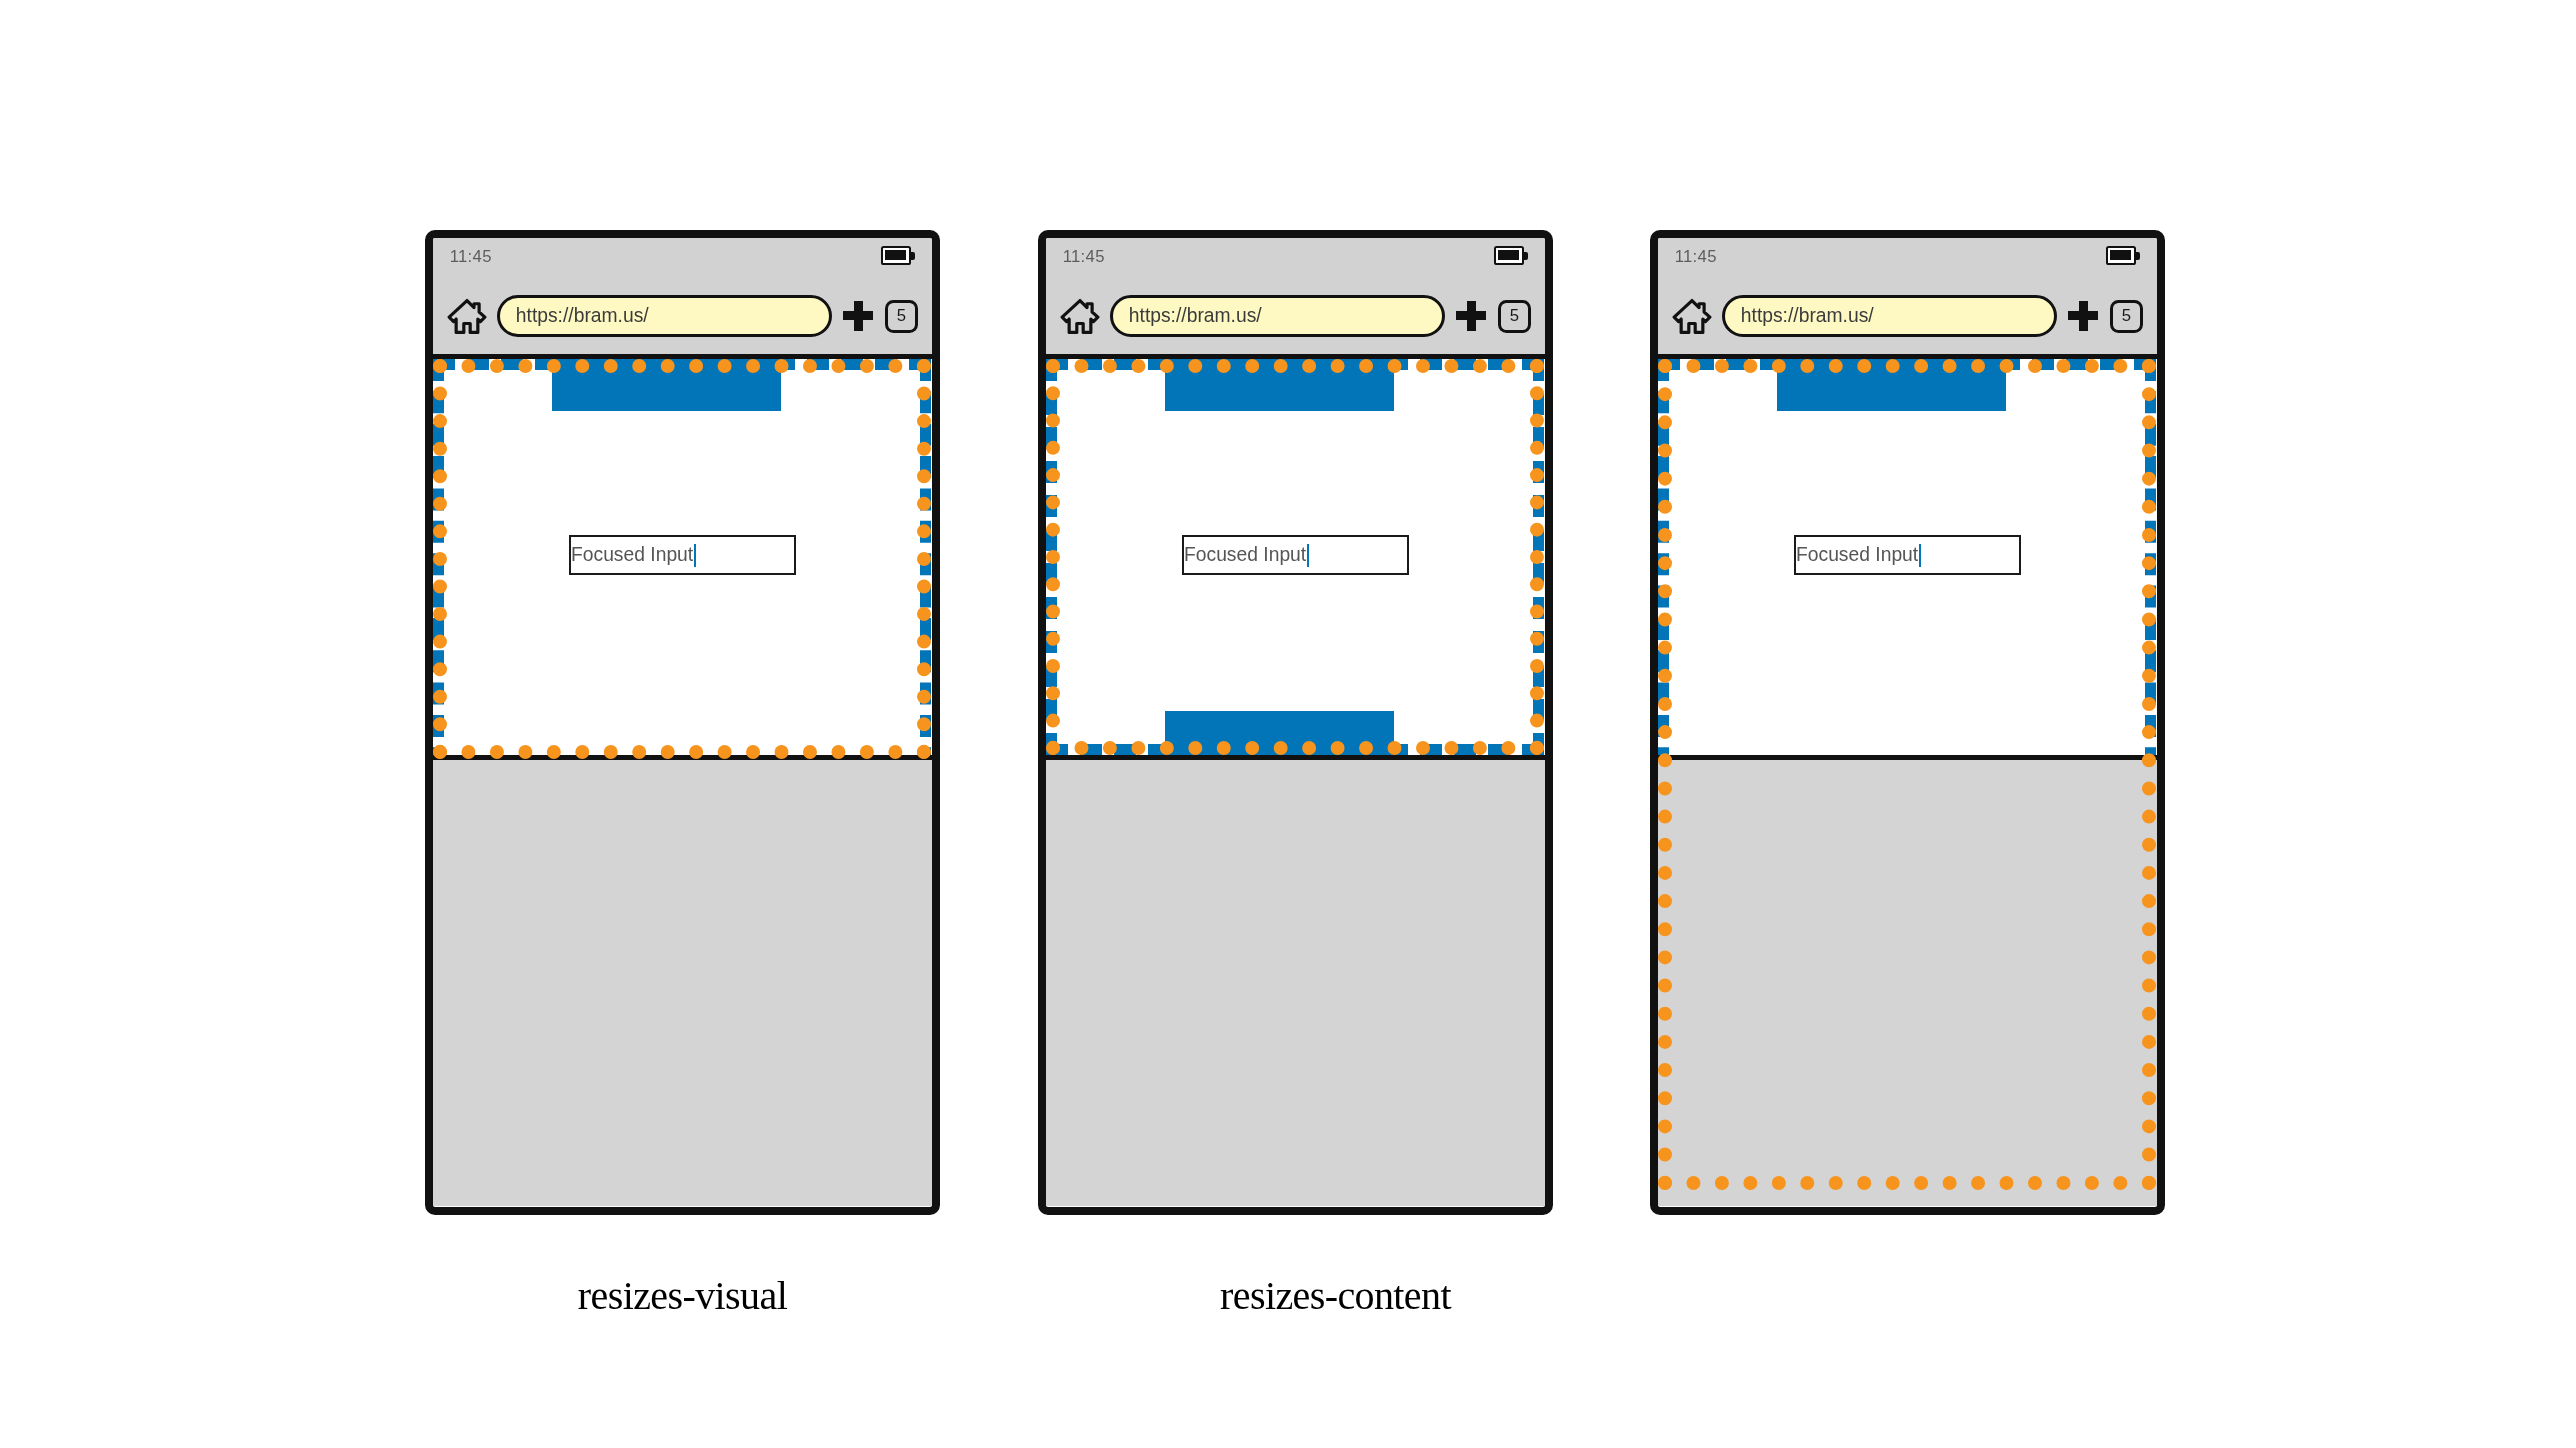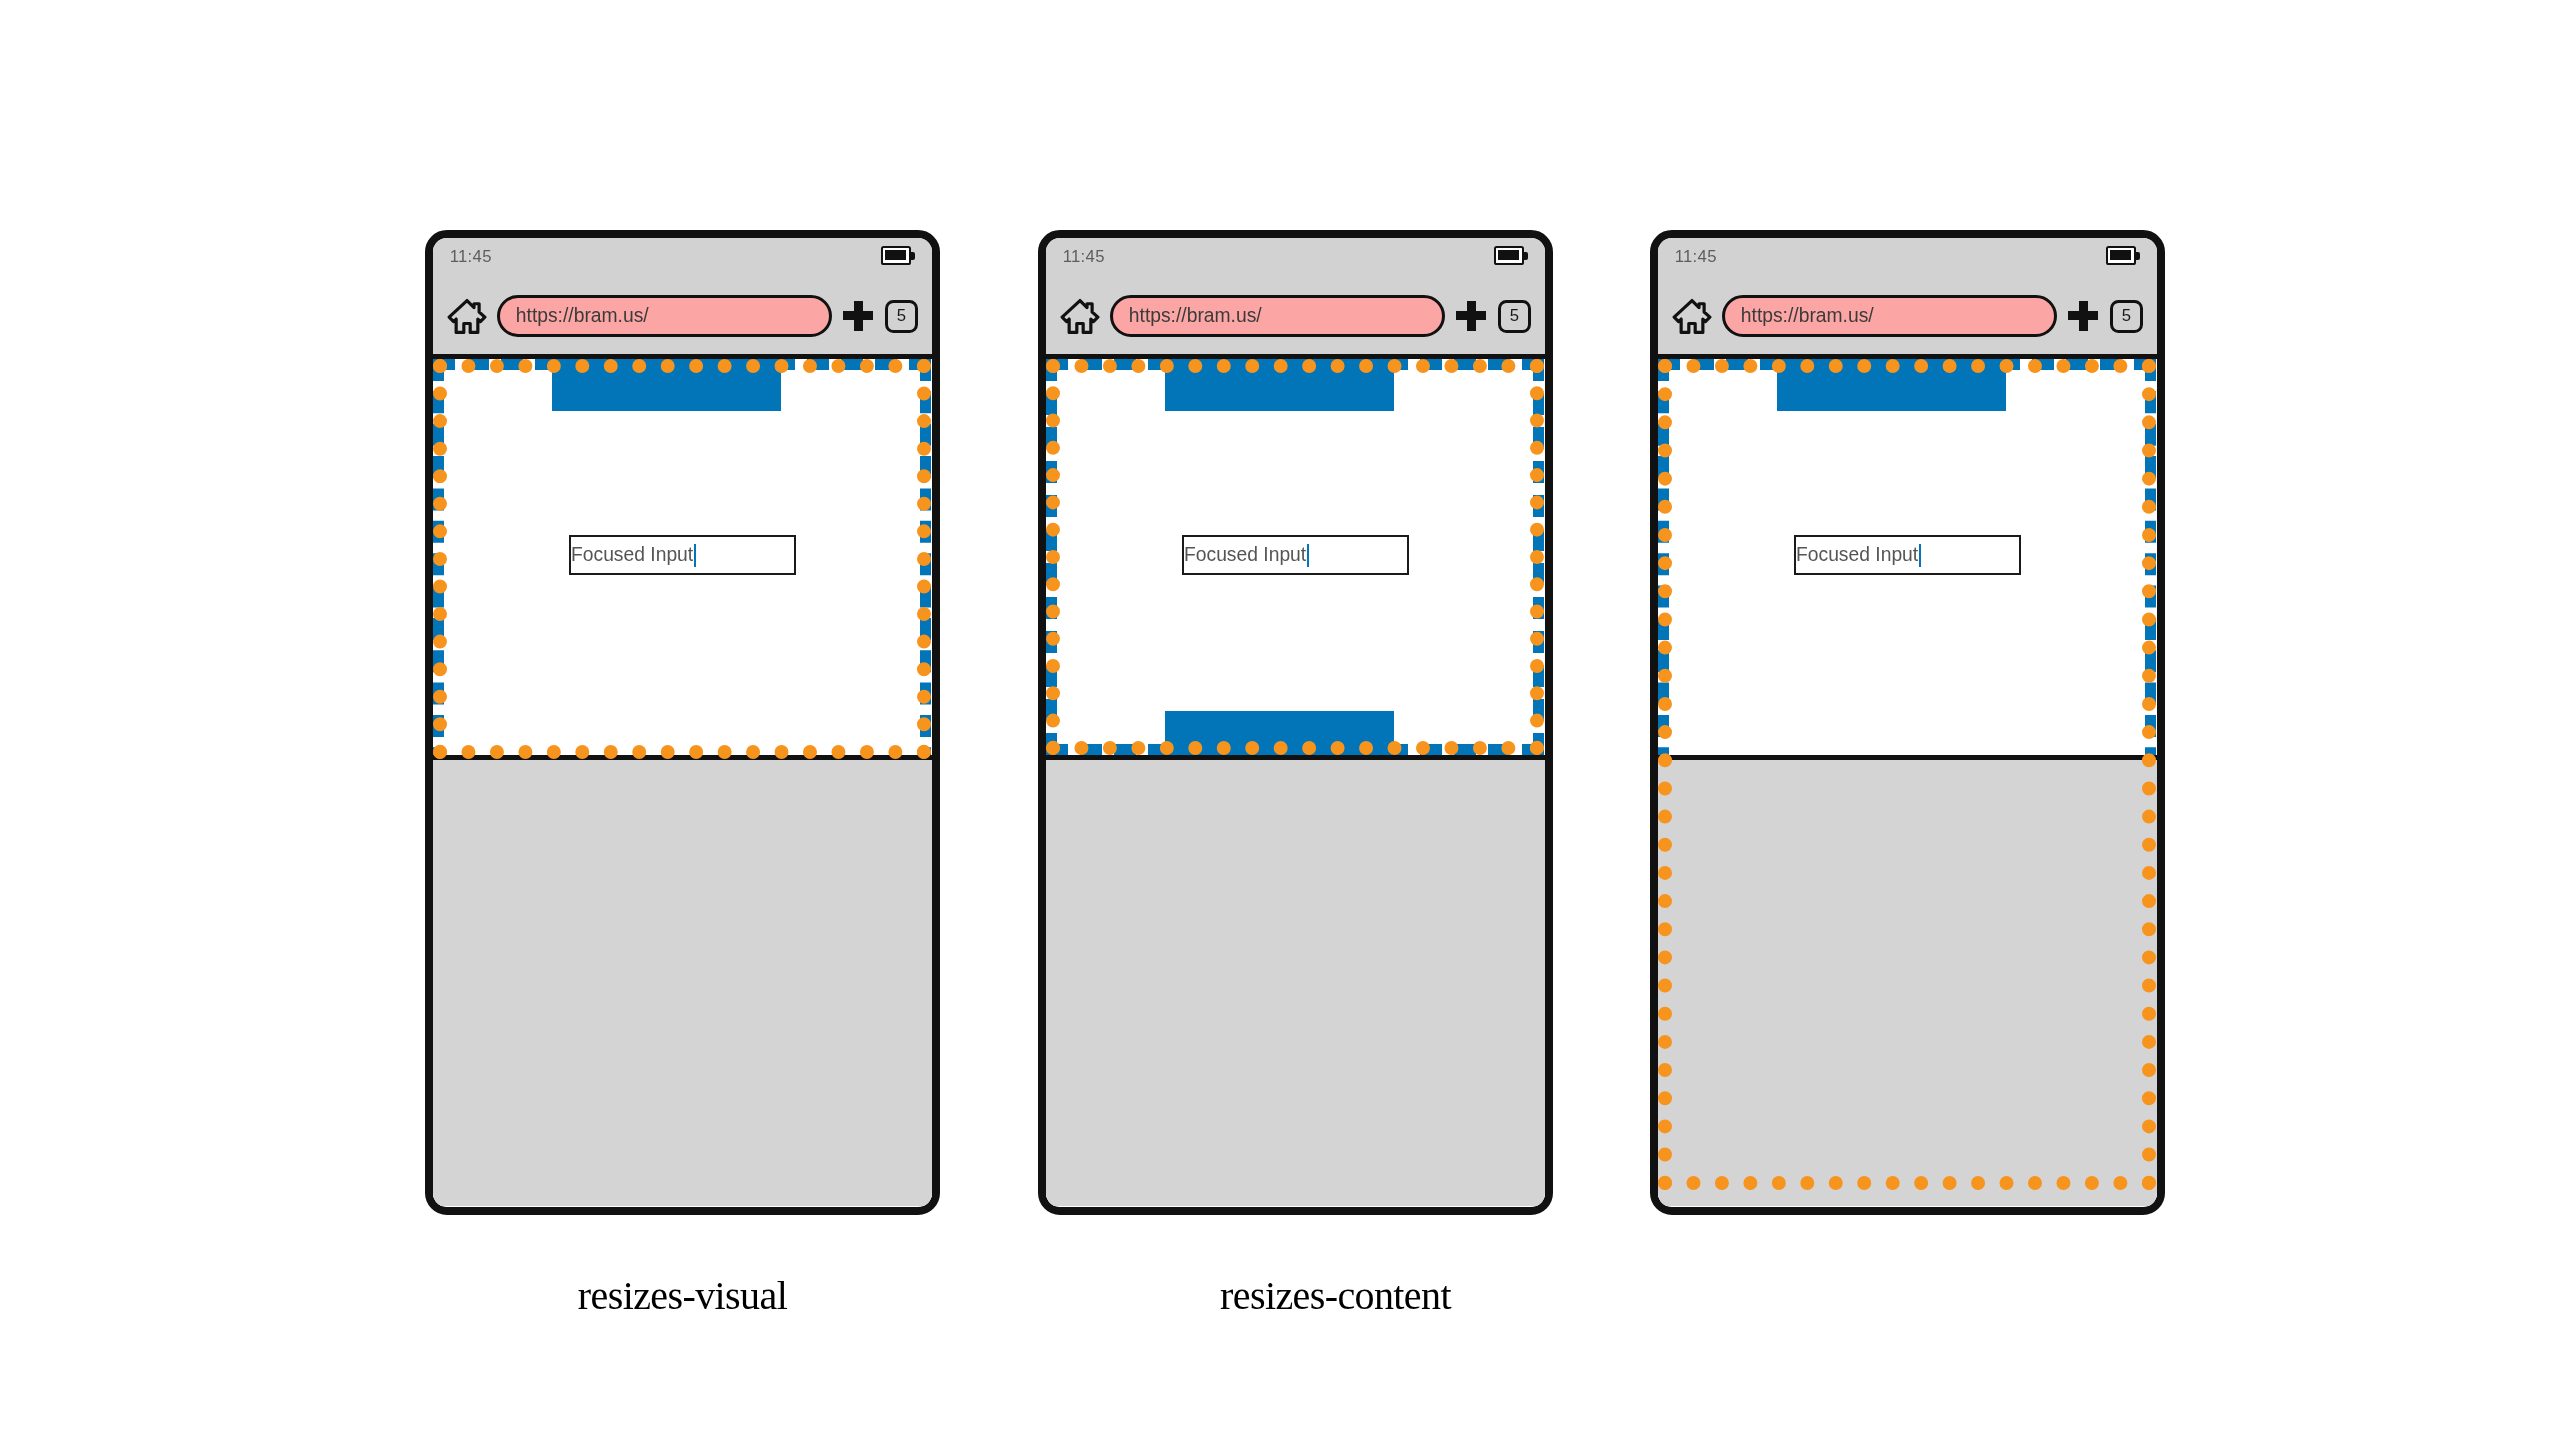--- a/index.html
+++ b/index.html
@@ -18,21 +18,21 @@
     height: 1449px;
     background: #ffffff;
   }
 
   
   .phone {
     position: absolute;
     width: 515px;
     height: 985px;
     border: 8.4px solid #111111;
-    border-radius: 22px;
+    border-radius: 10px;
     background: #ffffff;
     overflow: hidden;
   }
   .phone-1 { left: 425px; top: 230px; }
   .phone-2 { left: 1038px; top: 230px; }
   .phone-3 { left: 1650px; top: 230px; }
 
   
   .chrome {
     position: absolute;
@@ -93,21 +93,21 @@
     align-items: center;
     padding: 0 14px;
     gap: 0px;
   }
 
   .home-icon { width: 40px; height: 37px; flex: 0 0 auto; margin-right: 10.3px; }
 
   .urlbar {
     flex: 1 1 auto;
     height: 42px;
-    background: #fca5a5;
+    background: #fef9c3;
     border: 3.2px solid #111111;
     border-radius: 22px;
     display: flex;
     align-items: center;
     padding: 0 15.5px;
     overflow: hidden;
   }
   .urlbar span {
     font-size: 19.3px;
     color: #3b3b3b;

